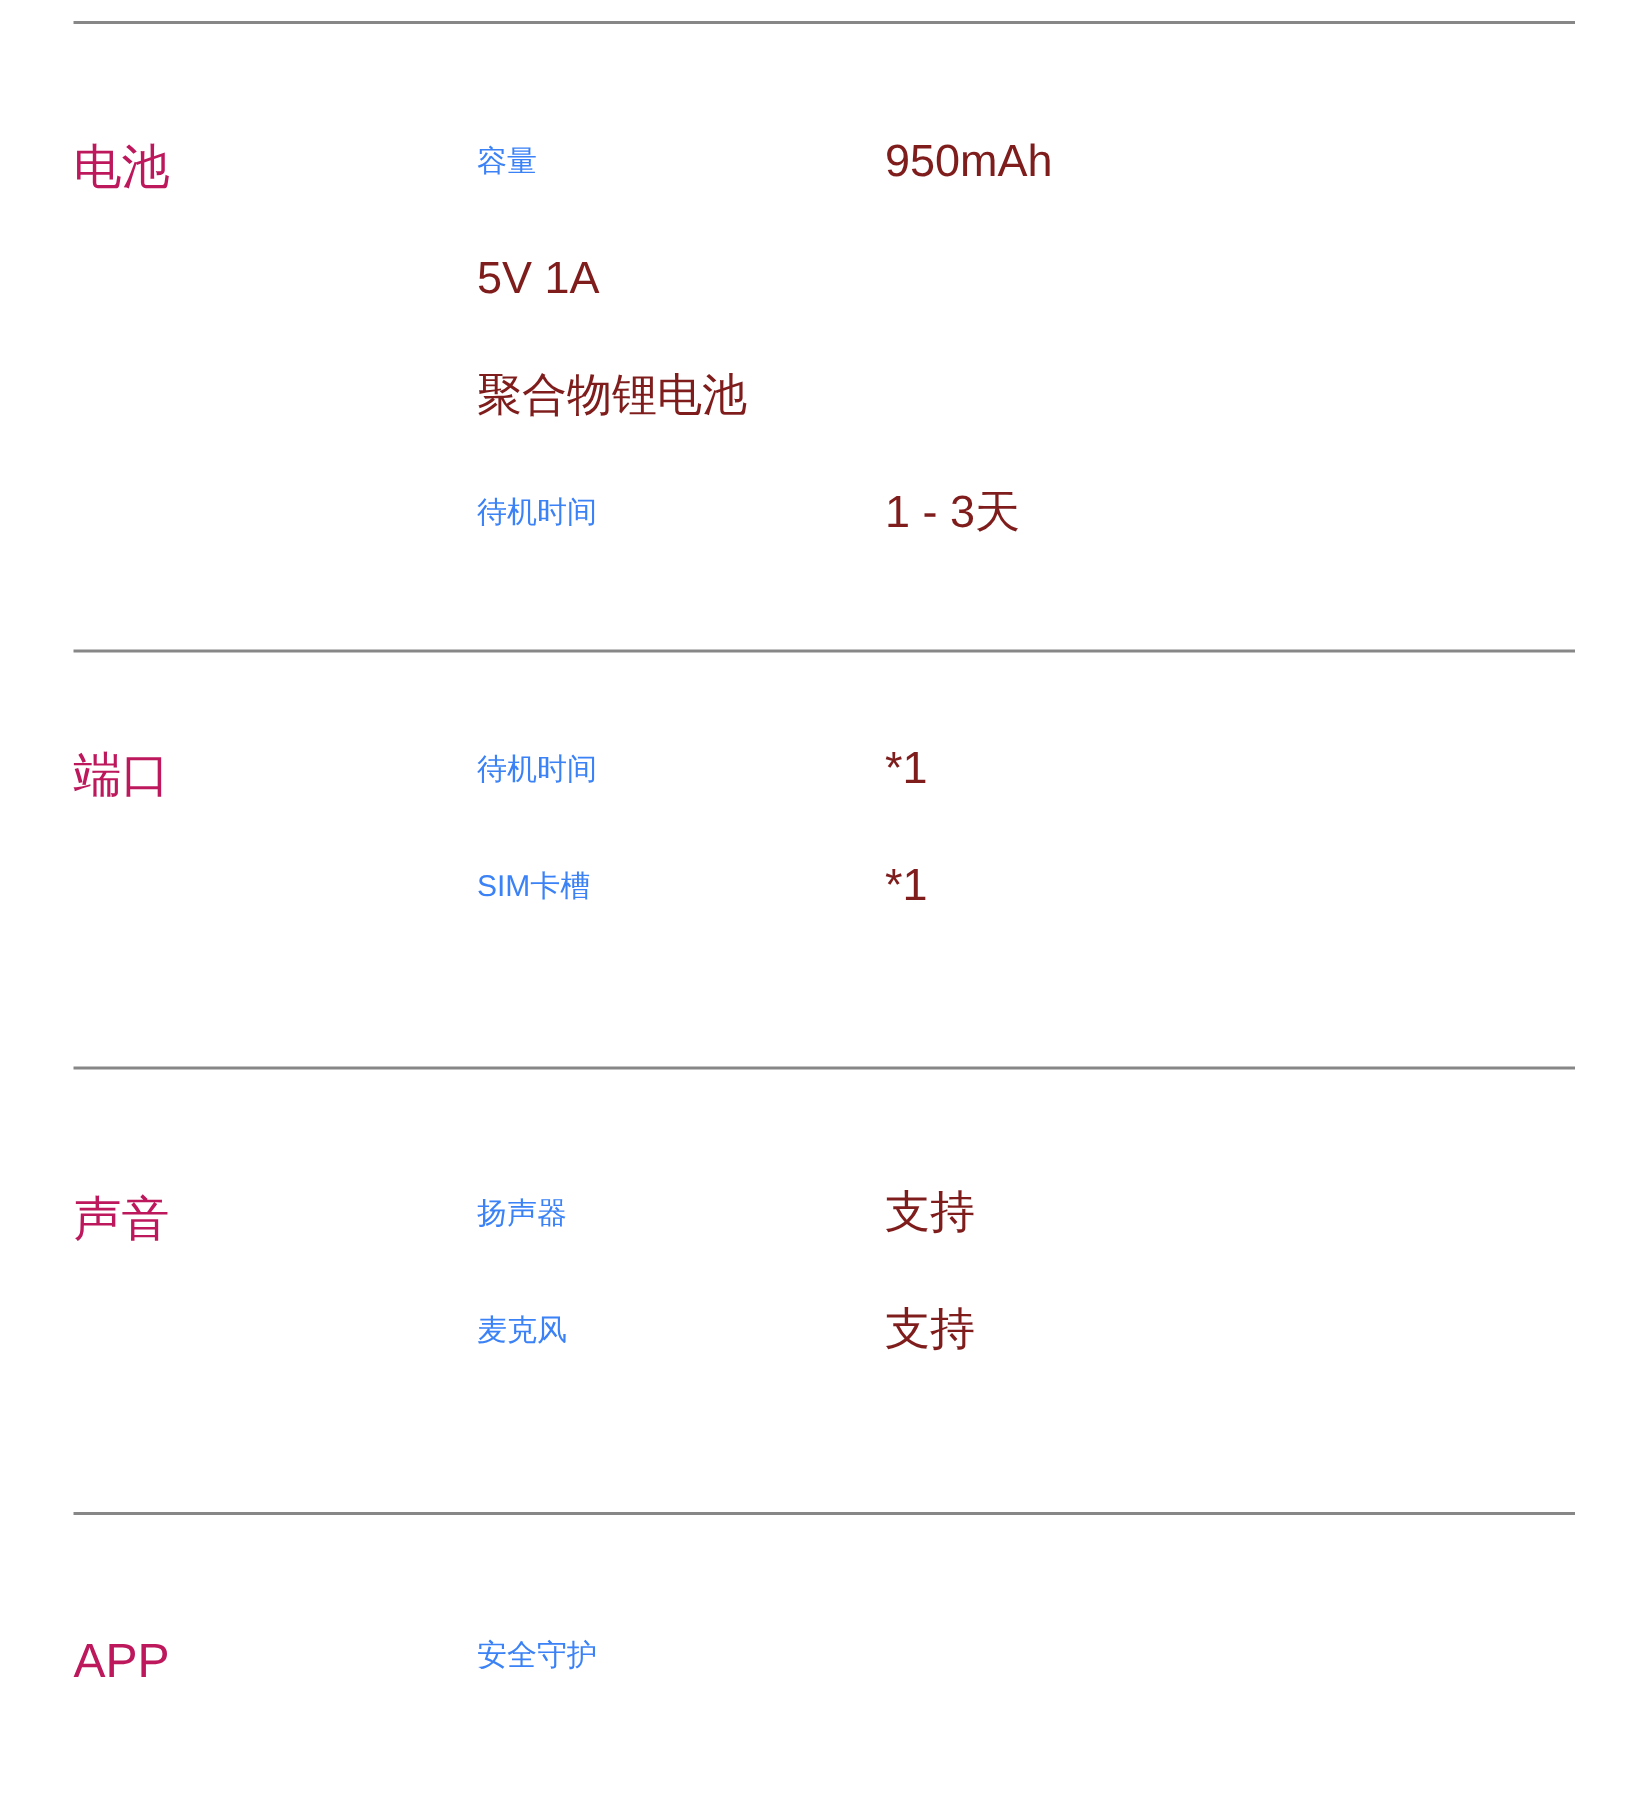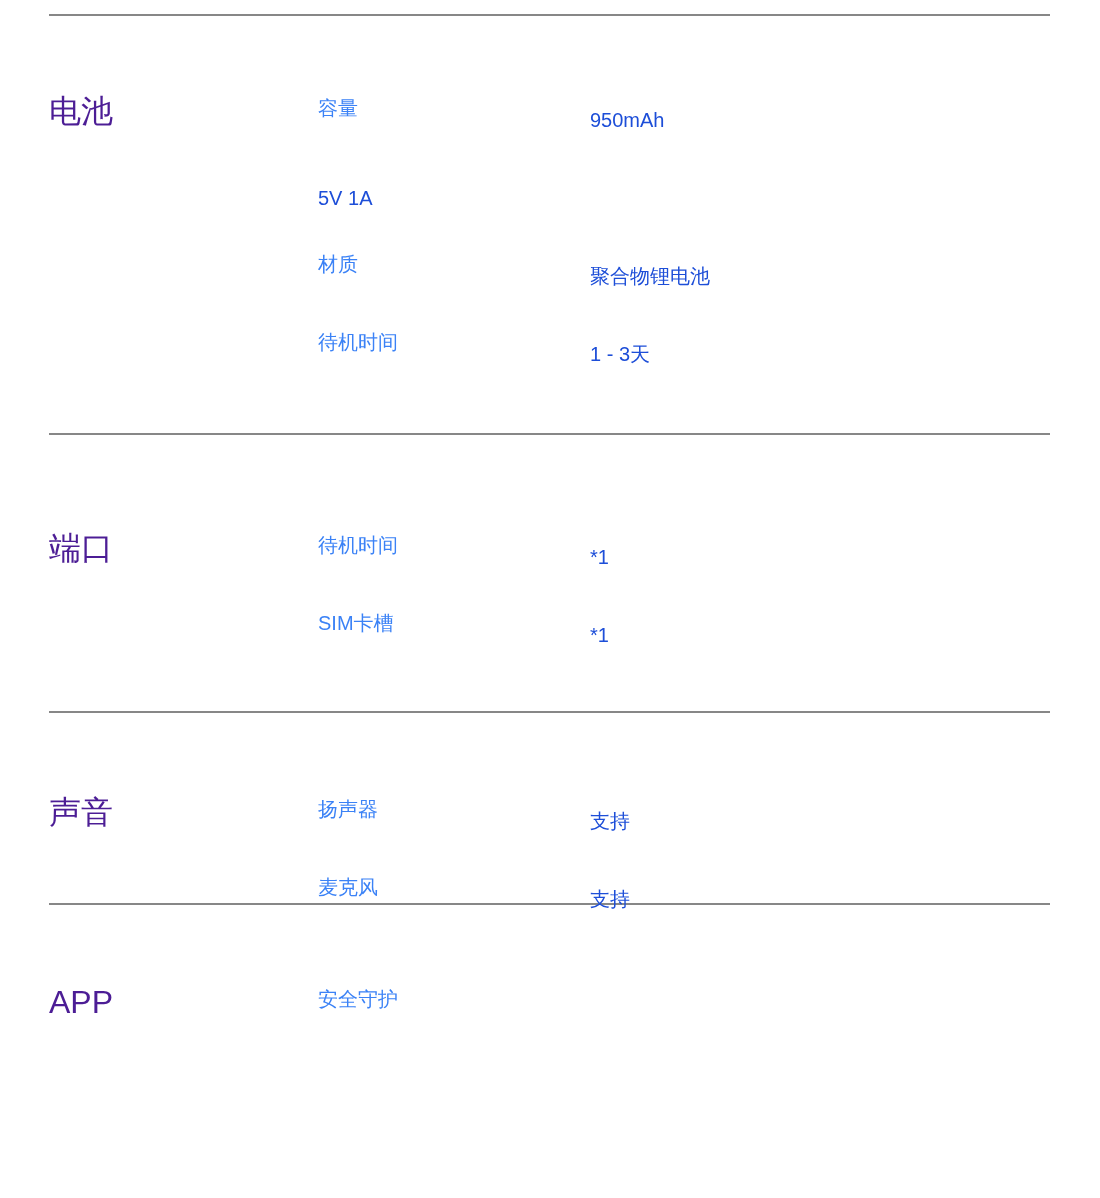--- a/index.html
+++ b/index.html
@@ -19,68 +19,66 @@
     font-weight: 300;
   }
   .section {
     box-sizing: border-box;
     border-top: 2px solid #878787;
     display: grid;
     grid-template-columns: 269px 1fr;
     align-items: start;
   }
   .section.s1 { height: 419px; padding-top: 76px; }
-  .section.s2 { height: 278px; padding-top: 94px; }
-  .section.s3 { height: 192px; padding-top: 80px; }
+  .section.s2 { height: 278px; padding-top: 62px; }
+  .section.s3 { height: 297px; padding-top: 80px; }
   .section.s4 { height: 229px; padding-top: 78px; }
   .section-title {
     font-size: 32px;
     line-height: 32px;
     margin-top: 3px;
-    color: #4c1d95;
+    color: #be185d;
     white-space: nowrap;
   }
   .rows { display: block; }
   .row {
     display: grid;
     grid-template-columns: 272px 1fr;
     height: 78px;
     align-items: start;
   }
   .row-label {
     font-size: 20px;
     line-height: 32px;
     color: #3b82f6;
     white-space: nowrap;
   }
   .row-value {
-    font-size: 20px;
+    font-size: 30px;
     line-height: 32px;
-    color: #1d4ed8;
+    color: #7f1d1d;
     white-space: nowrap;
-    margin-top: 12px;
   }
 </style>
 </head>
 <body>
 
 <div class="spec">
 
   <div class="section s1">
     <div class="section-title">电池</div>
     <div class="rows">
       <div class="row">
         <div class="row-label">容量</div>
         <div class="row-value">950mAh</div>
       </div>
       <div class="row">
         <div class="row-value">5V 1A</div>
       </div>
       <div class="row">
-        <div class="row-label">材质</div>
         <div class="row-value">聚合物锂电池</div>
       </div>
       <div class="row">
         <div class="row-label">待机时间</div>
         <div class="row-value">1 - 3天</div>
       </div>
     </div>
   </div>
 
   <div class="section s2">

